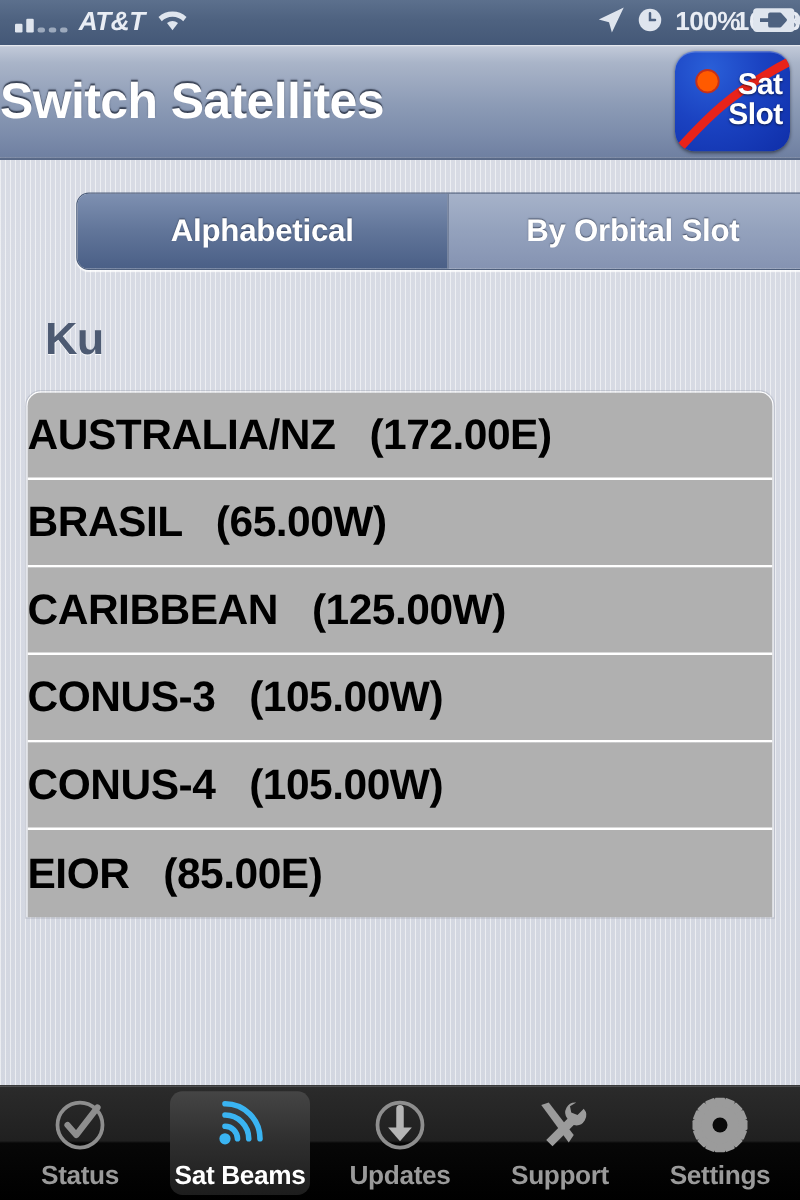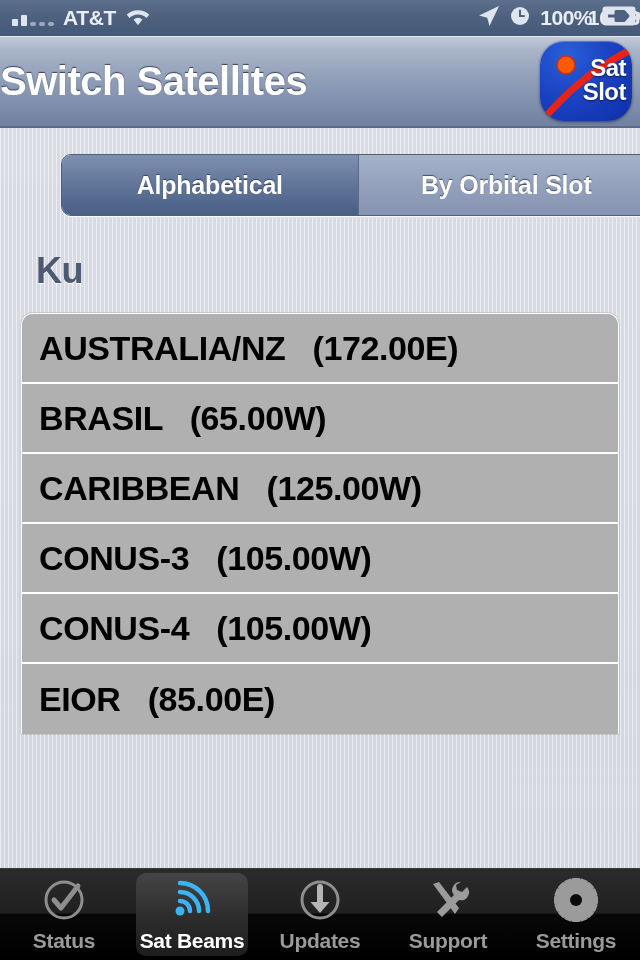--- a/index.html
+++ b/index.html
@@ -25,21 +25,21 @@
     position:absolute; top:0; left:0; width:640px; height:36px;
     background:linear-gradient(180deg,#5c708d 0%, #4e6280 45%, #445877 100%);
     display:flex; align-items:center;
     color:#e9edf4;
   }
   .sb-left { display:flex; align-items:center; gap:9px; padding-left:12px; flex:1; }
   .sb-center { position:absolute; left:0; right:0; text-align:right;
                font-size:21px; font-weight:bold; letter-spacing:-0.3px; }
   .sb-right { display:flex; align-items:center; gap:10px; 
               margin-left:auto; position:relative; z-index:2; }
-  .carrier { font-size:21px; font-weight:bold; letter-spacing:-0.4px; }
+  .carrier { font-size:21px; font-weight:bold; letter-spacing:-0.4px;font-style:italic; }
   .pct { font-size:21px; font-weight:bold; letter-spacing:-0.5px; }
 
   .bars { display:flex; align-items:flex-end; gap:3px; height:16px; }
   .bars i { display:block; background:#dfe5ee; border-radius:1px; }
   .bars i.b1 { width:6px; height:7px; }
   .bars i.b2 { width:6px; height:11px; }
   .bars i.d  { width:6px; height:4px; background:#9daabd; border-radius:2px; }
 
   
   #navbar {
@@ -54,21 +54,21 @@
   }
   #navtitle {
     font-size:40px; font-weight:bold; color:#ffffff;
     letter-spacing:-0.5px;
     text-shadow:0 -1px 1px rgba(40,48,66,0.85);
   }
 
   
   #satfind {
     position:absolute; right:8px; top:5px; width:92px; height:80px;
-    border-radius:24px;
+    border-radius:16px;
     background:radial-gradient(ellipse at 30% 18%, #2a5fd8 0%, #1b43c2 45%, #0f2ea8 100%);
     box-shadow:0 1px 3px rgba(0,0,0,0.5), inset 0 1px 0 rgba(255,255,255,0.25);
     overflow:hidden;
   }
   #satfind svg { position:absolute; left:0; top:0; }
   #satfind .sf-text {
     position:absolute; right:6px; top:15px;
     text-align:right; color:#ffffff; line-height:1.02;
     font-size:24px; font-weight:bold; letter-spacing:-0.5px;
     text-shadow:0 1px 2px rgba(0,0,0,0.6);
@@ -109,21 +109,20 @@
     border-bottom:none;
     border-radius:12px 12px 0 0;
     overflow:hidden;
     box-shadow:0 0 0 1px rgba(150,155,168,0.35);
   }
   .row {
     height:70px;
     background:#b0b0b0;
     display:flex; align-items:center;
     border-bottom:2px solid #ffffff;
-    padding-left:17px;
   }
   .row:last-child { border-bottom:none; }
   .row-text {
     font-size:34px; font-weight:bold; color:#000000;
     letter-spacing:-0.4px; white-space:pre;
   }
 
   
   #tabbar {
     position:absolute; bottom:0; left:0; width:640px; height:92px;

